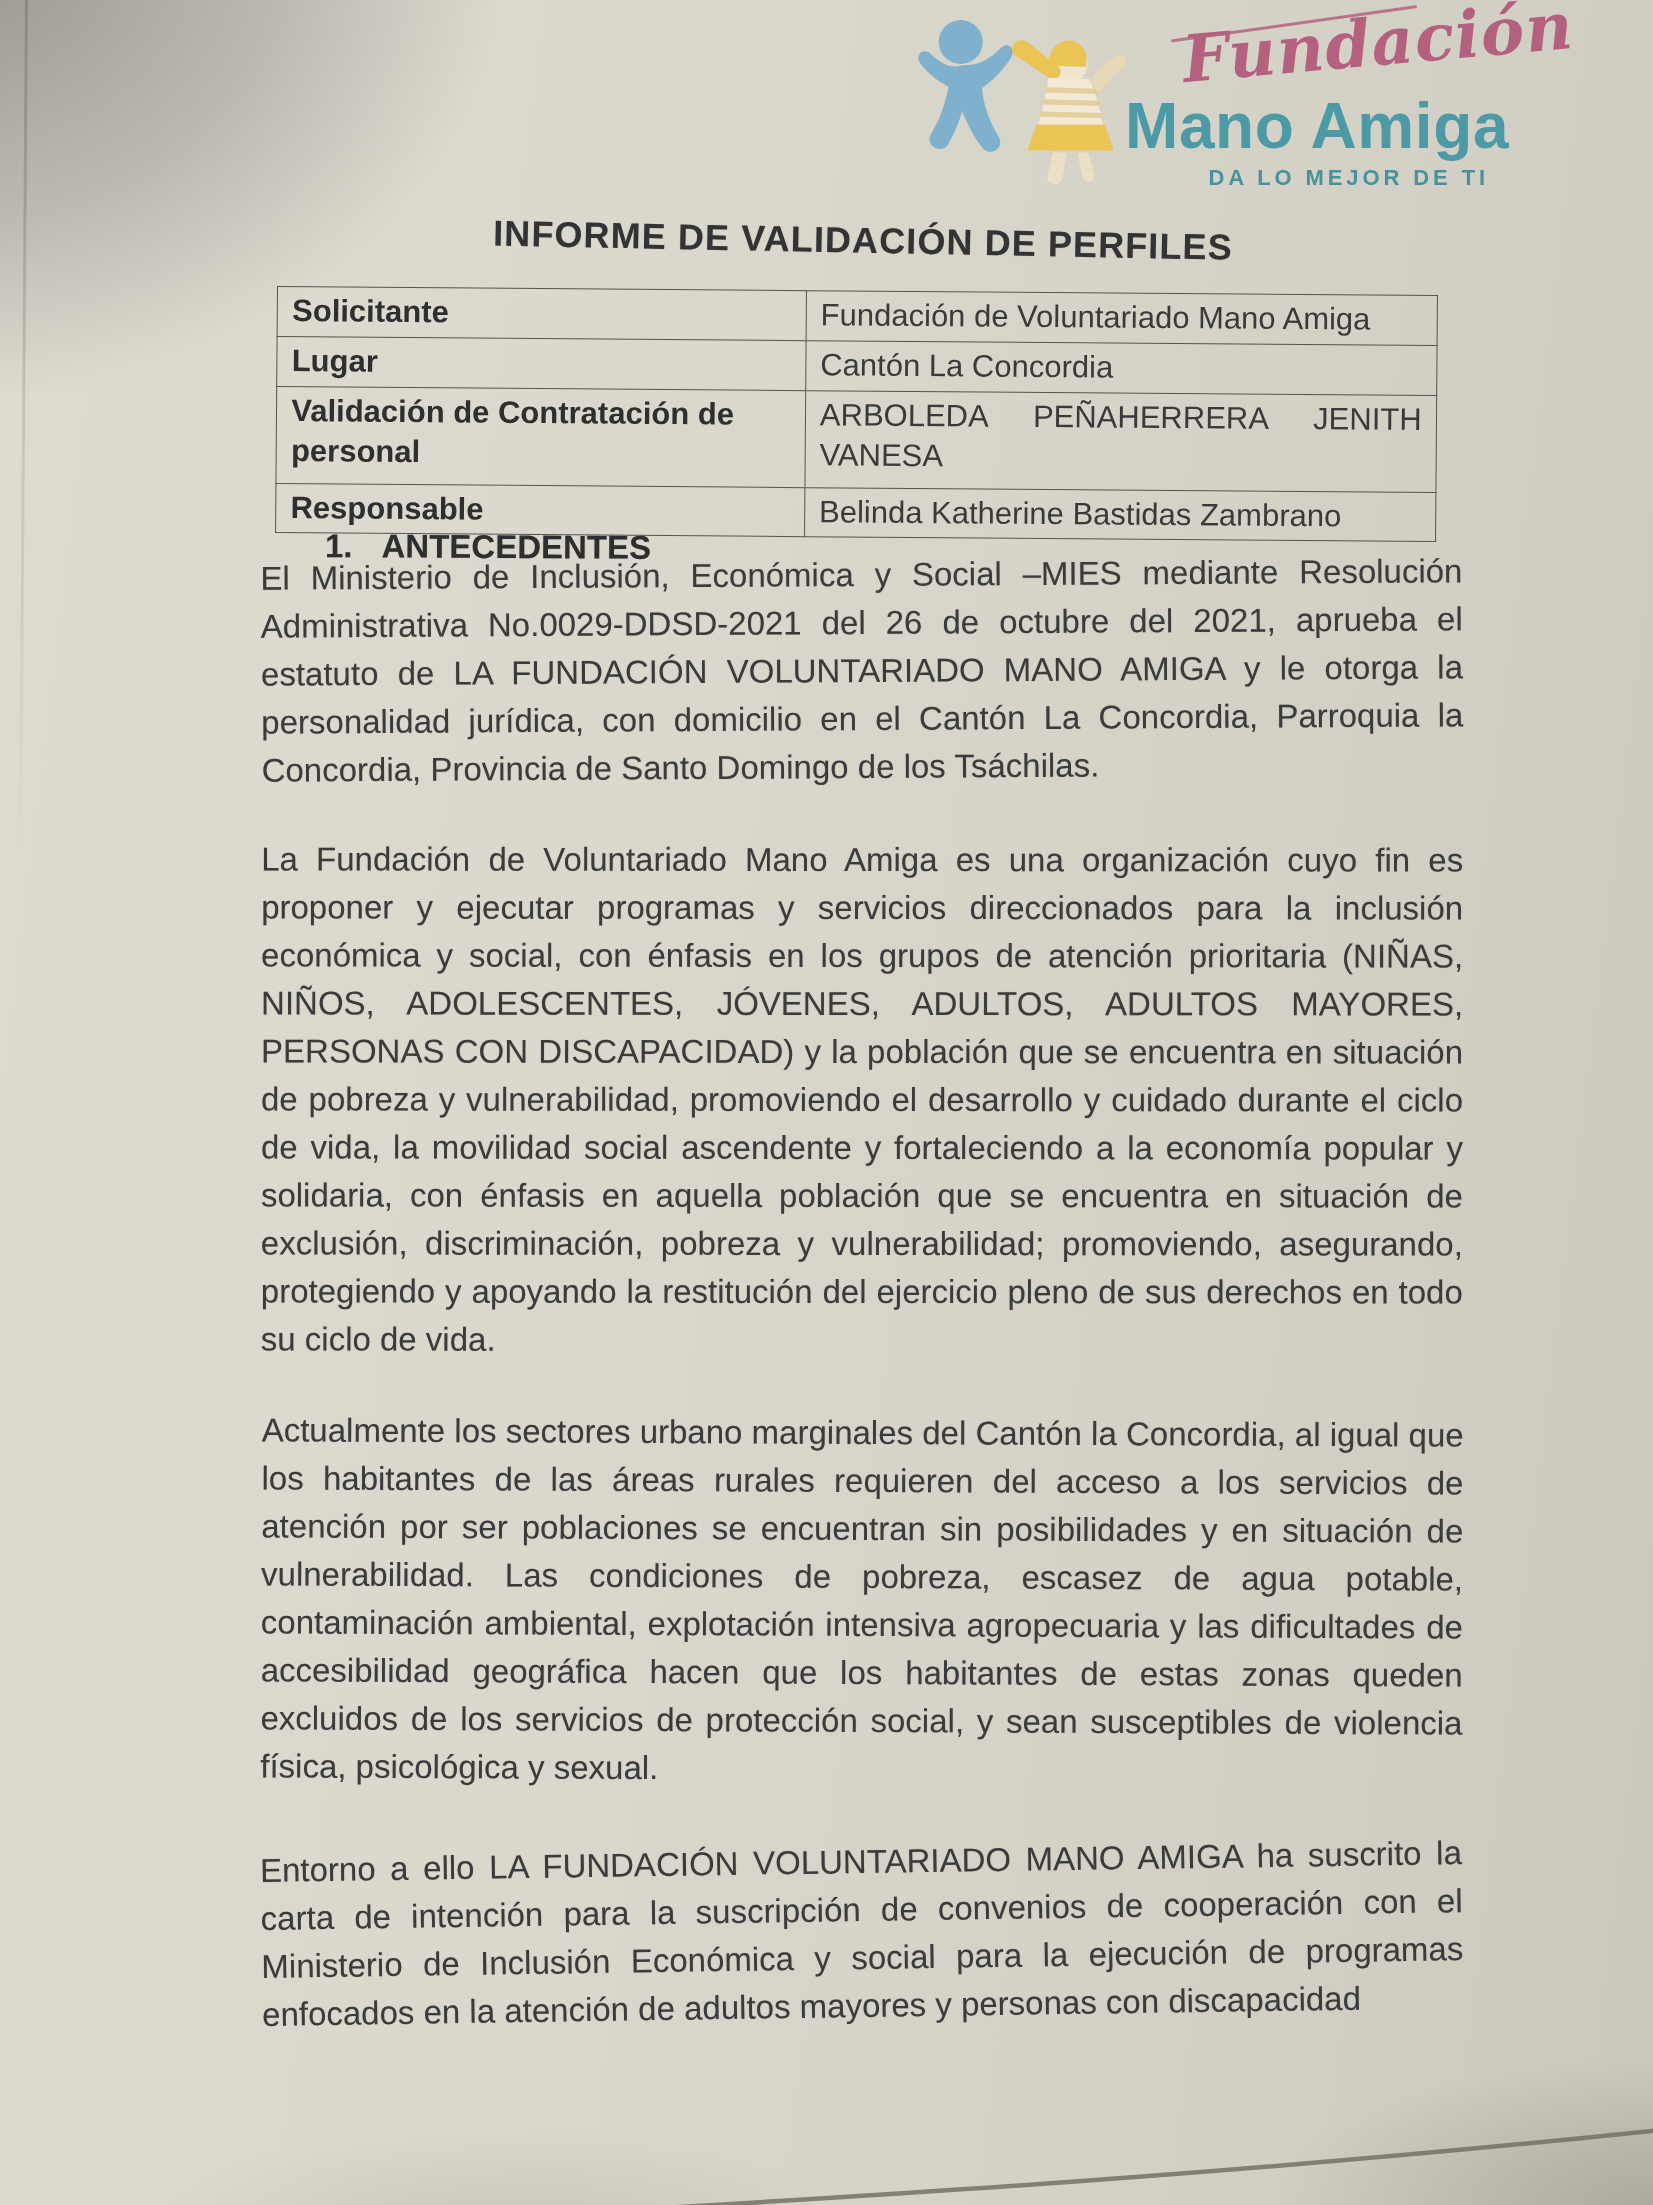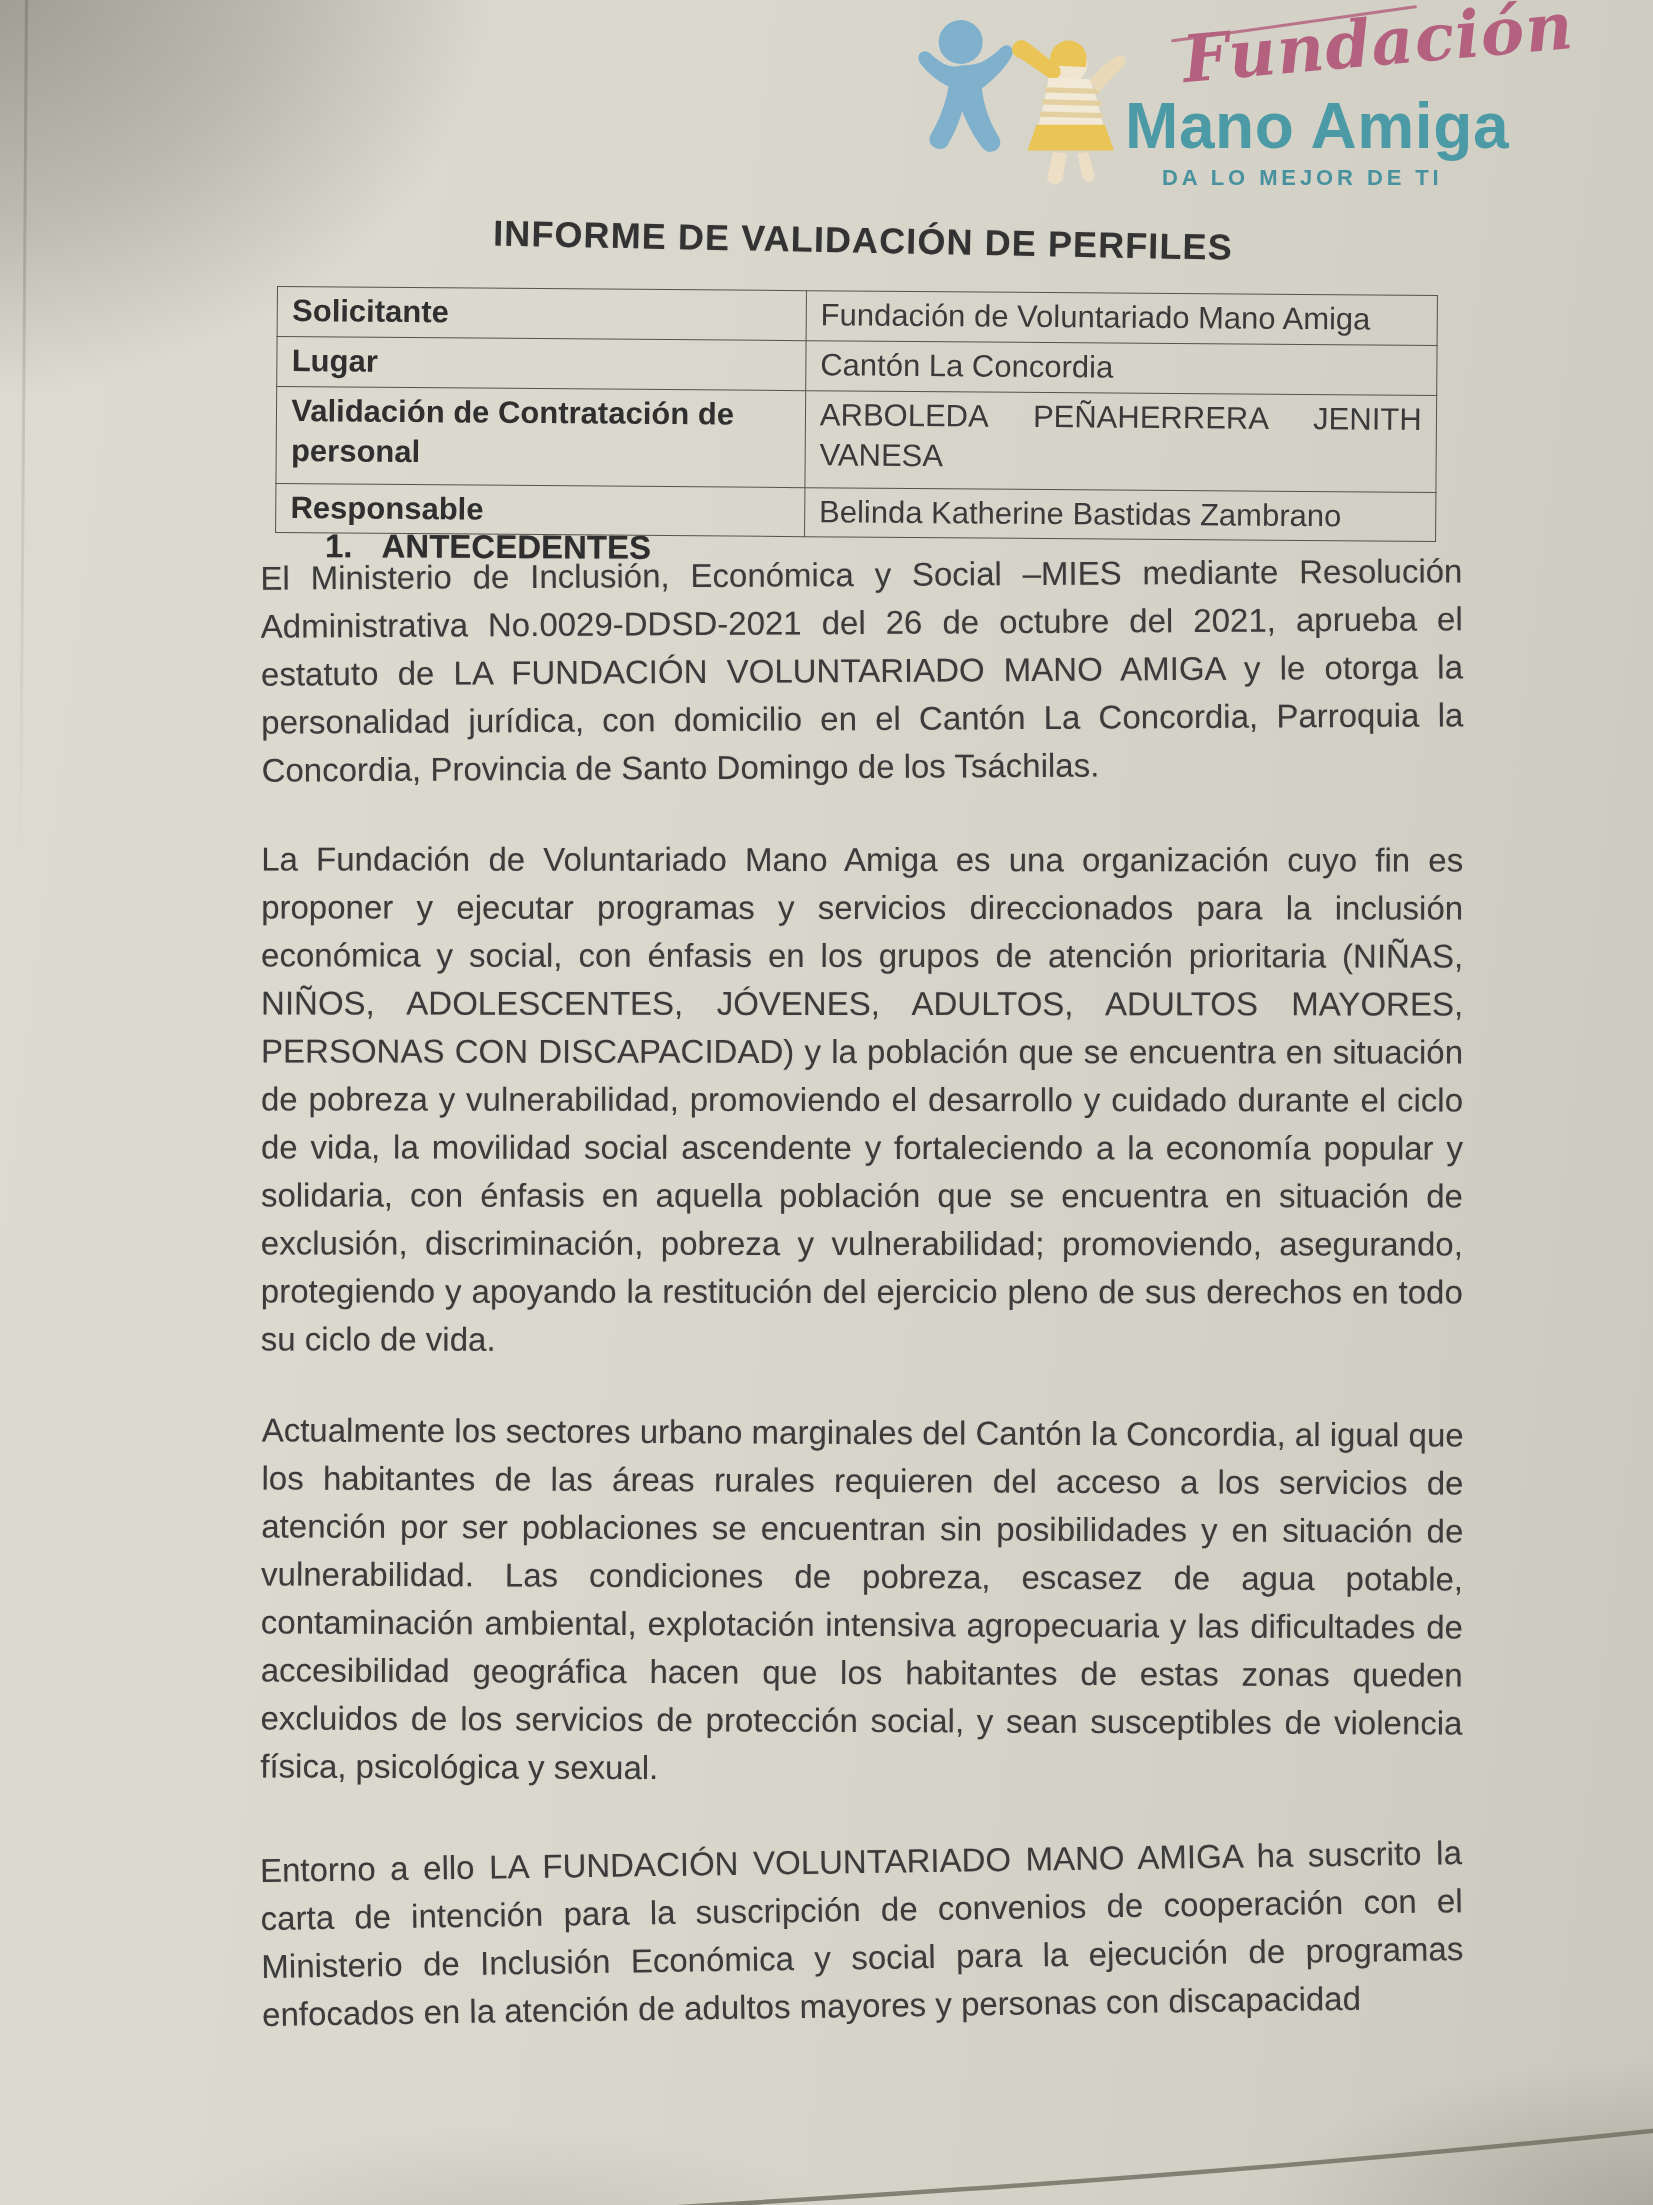--- a/index.html
+++ b/index.html
@@ -39,21 +39,21 @@
   .script-line {
     position:absolute; top:11px; left:-10px; width:248px; height:2.8px;
     background:#b4647f; border-radius:1.7px; transform:rotate(-3deg); opacity:.85;
   }
   .brand-name {
     font-size:64px; font-weight:bold; color:#4c9aa6;
     margin-top:-7.7px; white-space:nowrap; letter-spacing:0.6px;
   }
   .brand-tagline {
     font-size:22px; font-weight:bold; color:#47929e;
-    letter-spacing:3.9px; margin-top:2.2px; margin-left:37px; white-space:nowrap;
+    letter-spacing:3.9px; margin-top:2.2px; margin-left:37px; white-space:nowrap;text-align:right;
   }
 
   
   .doc-title {
     position:absolute; top:219px; left:0; width:100%;
     padding-left:72px; box-sizing:border-box;
     text-align:center; font-size:36px; font-weight:bold; letter-spacing:1.1px;
     color:#333; transform:rotate(1.1deg);
     text-shadow:0 0 1.1px rgba(70,70,70,.30);
   }

